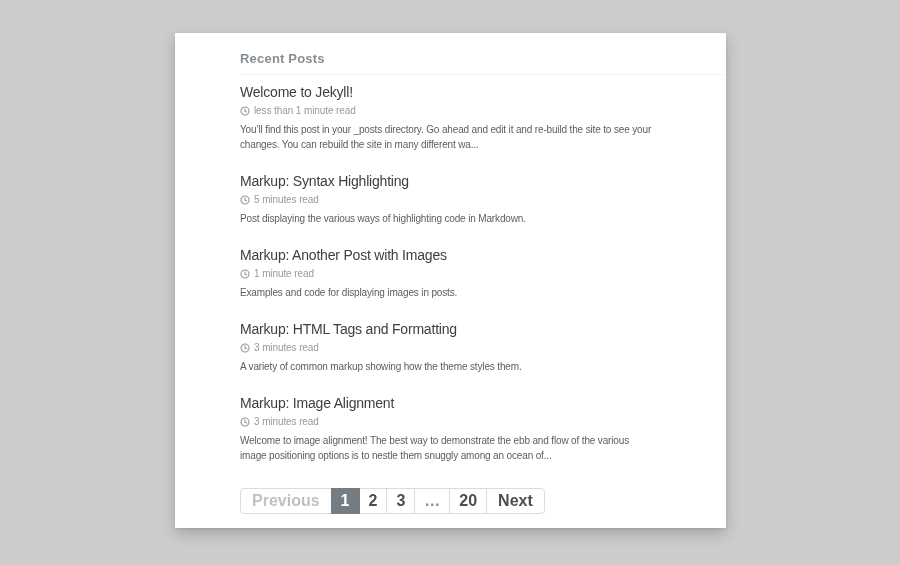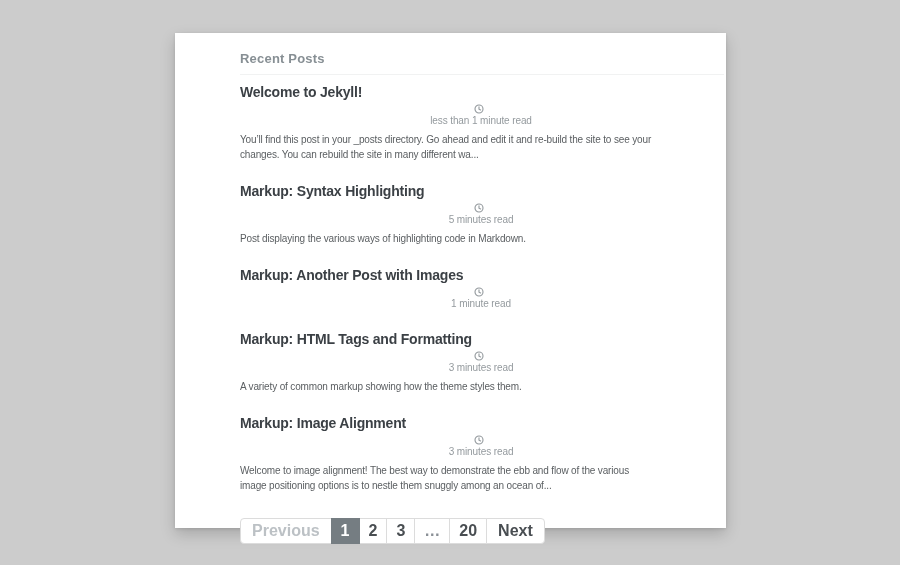--- a/index.html
+++ b/index.html
@@ -30,36 +30,35 @@
     color: #878f94;
     padding-bottom: 8px;
     border-bottom: 1px solid #f1f2f2;
     margin-right: 2px;
   }
   .posts { padding-right: 4px; }
   .post { margin-bottom: 21px; }
   .post:first-child { margin-top: 9px; }
   .post-title {
     font-size: 14px;
-    font-weight: bold;
+    font-weight: normal;
     line-height: 17px;
     letter-spacing: -0.2px;
     color: #3b4045;
     margin-bottom: 3px;
     cursor: pointer;
   }
   .post-meta {
     display: flex;
     align-items: center;
     font-size: 10px;
     line-height: 13px;
     letter-spacing: -0.1px;
     color: #949a9e;
     margin-bottom: 5px;
-    flex-direction: column;
   }
   .clock {
     display: inline-flex;
     margin-right: 4px;
     color: #949a9e;
   }
   .excerpt {
     font-size: 10px;
     letter-spacing: -0.15px;
     color: #5a5e61;
@@ -161,20 +160,23 @@
         <h2 class="post-title">Markup: Another Post with Images</h2>
         <p class="post-meta">
           <span class="clock">
               <svg width="10" height="10" viewBox="0 0 16 16">
                 <circle cx="8" cy="8" r="6.4" fill="none" stroke="currentColor" stroke-width="1.8"></circle>
                 <path d="M8 4.6V8.2l2.6 1.4" fill="none" stroke="currentColor" stroke-width="1.8" stroke-linecap="round"></path>
               </svg>
             </span>
           <span>1 minute read</span>
         </p>
+        <p class="excerpt">
+          <span class="xline">Examples and code for displaying images in posts.</span>
+        </p>
       </article>
 
       <article class="post">
         <h2 class="post-title">Markup: HTML Tags and Formatting</h2>
         <p class="post-meta">
           <span class="clock">
               <svg width="10" height="10" viewBox="0 0 16 16">
                 <circle cx="8" cy="8" r="6.4" fill="none" stroke="currentColor" stroke-width="1.8"></circle>
                 <path d="M8 4.6V8.2l2.6 1.4" fill="none" stroke="currentColor" stroke-width="1.8" stroke-linecap="round"></path>
               </svg>

